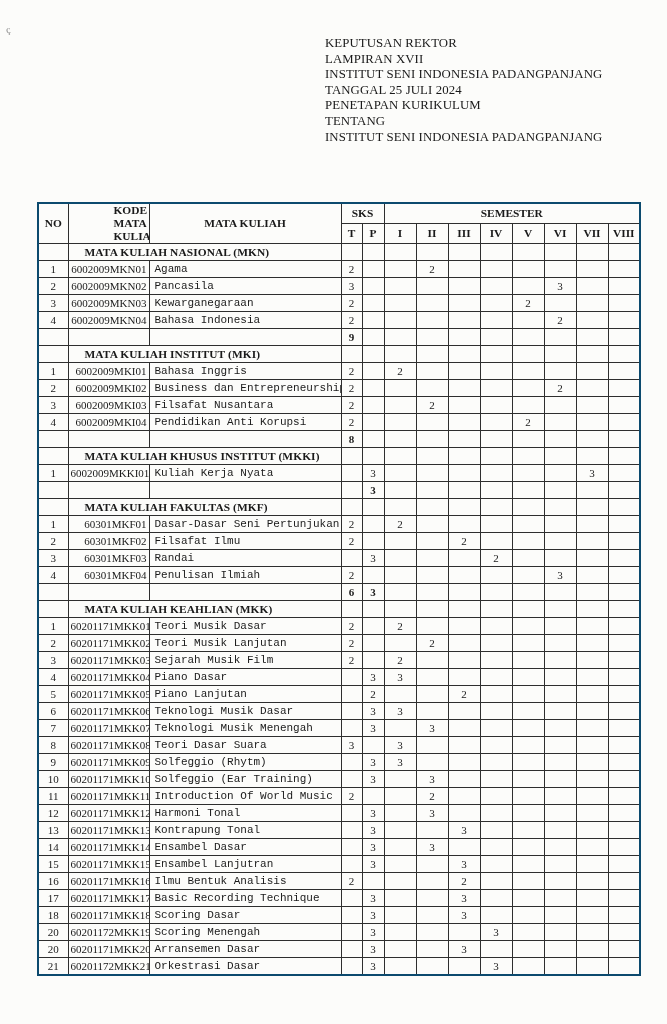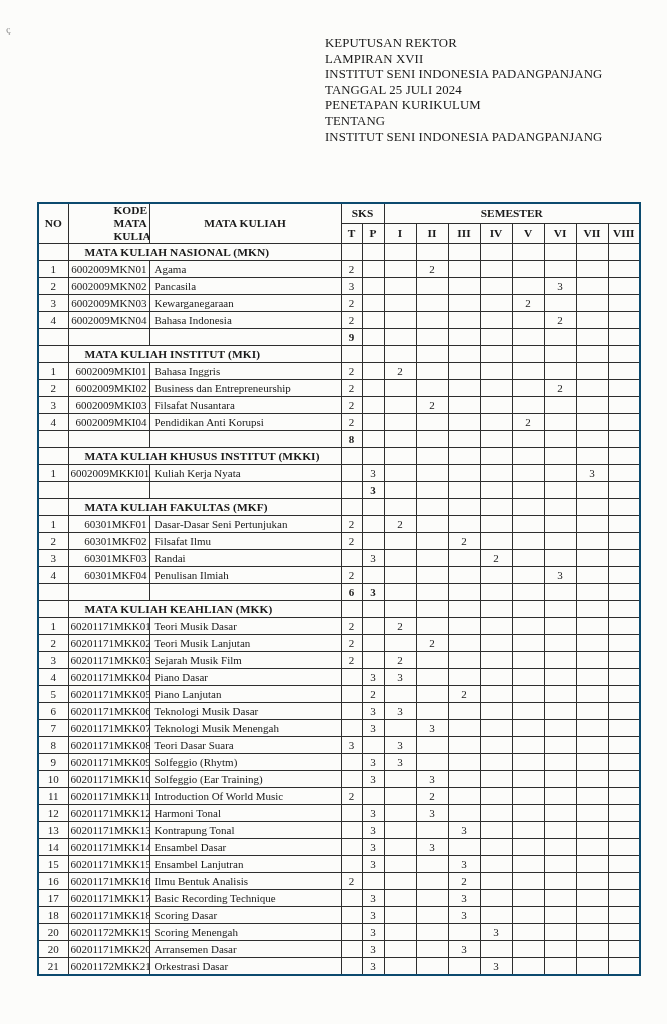--- a/index.html
+++ b/index.html
@@ -39,21 +39,21 @@
     height:16px;
     font-size:11px;
     line-height:1.1;
     text-align:center;
     vertical-align:middle;
     overflow:hidden;
     white-space:nowrap;
   }
   .curriculum th { font-weight:bold; font-size:11.4px; }
   .curriculum th.wrap { white-space:normal; line-height:1.15;padding-left:45px; }
-  .curriculum td.course { text-align:left; padding-left:5px; }
+  .curriculum td.course { text-align:left; padding-left:5px;font-family:Liberation Mono, monospace; }
   .curriculum td.sec-title {
     text-align:left; padding-left:16px;
     font-weight:bold; font-size:11.4px;
     letter-spacing:0.1px;
   }
   .curriculum td.bold { font-weight:bold; }
   .curriculum td.code { font-size:11px;text-align:right; }
 </style>
 </head>
 <body>

